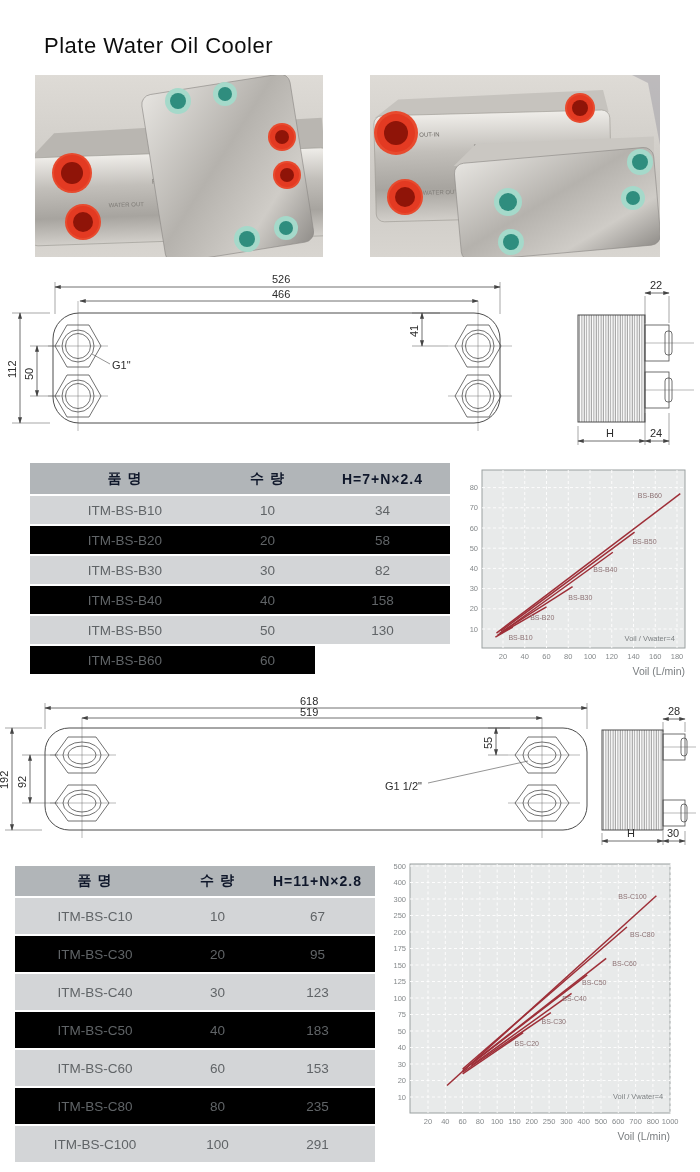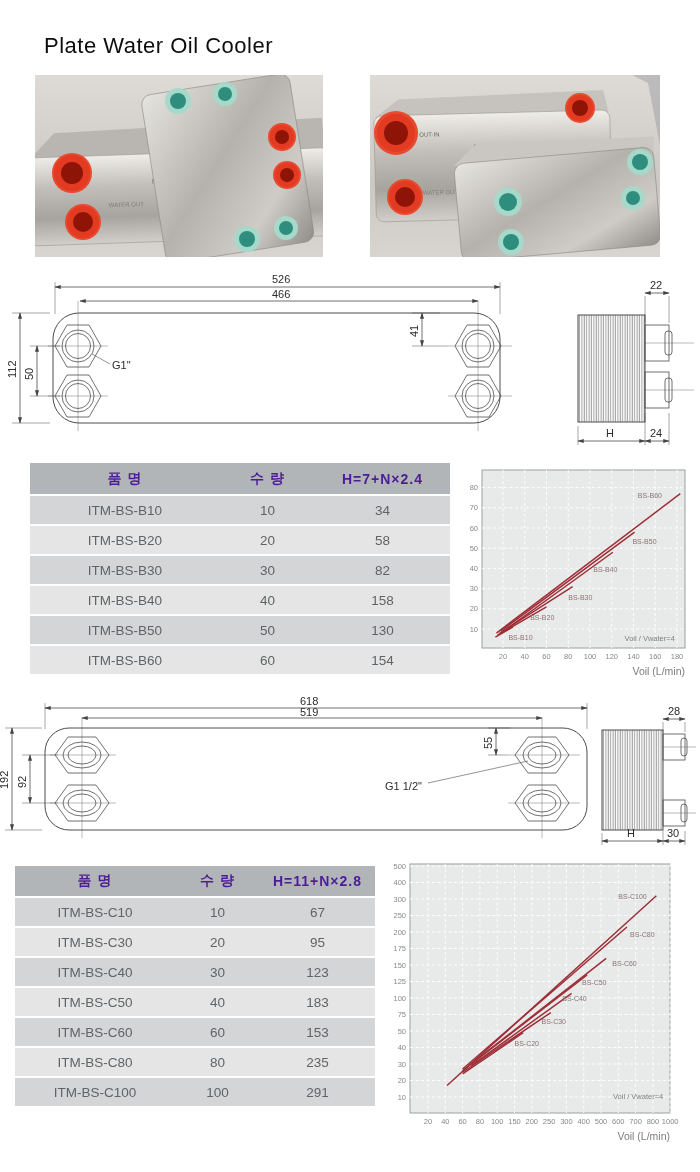--- a/index.html
+++ b/index.html
@@ -7,29 +7,29 @@
        font-family:"Liberation Sans", sans-serif;overflow:hidden;}
   .abs{position:absolute;}
   #page-title{top:33px;left:0;width:700px;text-align:left;font-size:22px;color:#0d0d0d;letter-spacing:0.5px;margin-left:44px;}
   .photo{top:75px;height:182px;}
   #photo-left{left:35px;width:288px;}
   #photo-right{left:370px;width:290px;}
   svg text{font-family:"Liberation Sans", sans-serif;}
   .dimtxt{font-size:11px;fill:#2c2c2c;}
   .spec-table .trow{display:flex;margin-bottom:2px;}
   .spec-table .tcell{display:flex;align-items:center;justify-content:center;
-      font-size:13.5px;color:#606467;background:#e5e5e5;}
+      font-size:13.5px;color:#606467;background:#000000;}
   .spec-table .trow.odd .tcell{background:#d3d5d7;text-align:center;}
-  .spec-table .trow.head .tcell{background:#b1b5b8;color:#4c1d95;font-weight:bold;font-size:14px;letter-spacing:1px;}
+  .spec-table .trow.head .tcell{background:#b1b5b8;color:#0f172a;font-weight:bold;font-size:14px;letter-spacing:1px;}
   #table1{left:30px;top:463px;width:420px;}
   #table1 .tcell{height:28px;}
   #table1 .trow.head .tcell{height:31px;}
   #table1 .c0{width:190px;} #table1 .c1{width:95px;} #table1 .c2{width:135px;}
   #table2{left:15px;top:866px;width:360px;}
-  #table2 .tcell{height:28px;}
+  #table2 .tcell{height:36px;}
   #table2 .trow.head .tcell{height:30px;}
   #table2 .c0{width:160px;} #table2 .c1{width:85px;} #table2 .c2{width:115px;}
 </style>
 </head>
 <body>
 
 <div id="page-title" class="abs">Plate Water Oil Cooler</div>
 
 <svg id="photo-left" class="abs photo" viewBox="0 0 288 182">
   <defs>
@@ -241,21 +241,20 @@
       <div class="tcell c2">158</div>
     </div>
     <div class="trow odd">
       <div class="tcell c0">ITM-BS-B50</div>
       <div class="tcell c1">50</div>
       <div class="tcell c2">130</div>
     </div>
     <div class="trow even">
       <div class="tcell c0">ITM-BS-B60</div>
       <div class="tcell c1">60</div>
-      <div class="tcell c2">154</div>
     </div>
   </div>
 
 <svg id="chart1" class="abs" style="left:455px;top:458px;" width="245" height="235" viewBox="0 0 245 235">
     <rect x="27" y="12" width="203" height="178" fill="#e8eaea" stroke="#9aa0a0" stroke-width="1"></rect>
     <line x1="48" y1="12" x2="48" y2="190" stroke="#ffffff" stroke-width="0.9" stroke-dasharray="3 2.5"></line>
     <text x="48" y="201" text-anchor="middle" font-size="7.5" fill="#85898b">20</text>
     <line x1="69.75" y1="12" x2="69.75" y2="190" stroke="#ffffff" stroke-width="0.9" stroke-dasharray="3 2.5"></line>
     <text x="69.75" y="201" text-anchor="middle" font-size="7.5" fill="#85898b">40</text>
     <line x1="91.5" y1="12" x2="91.5" y2="190" stroke="#ffffff" stroke-width="0.9" stroke-dasharray="3 2.5"></line>

